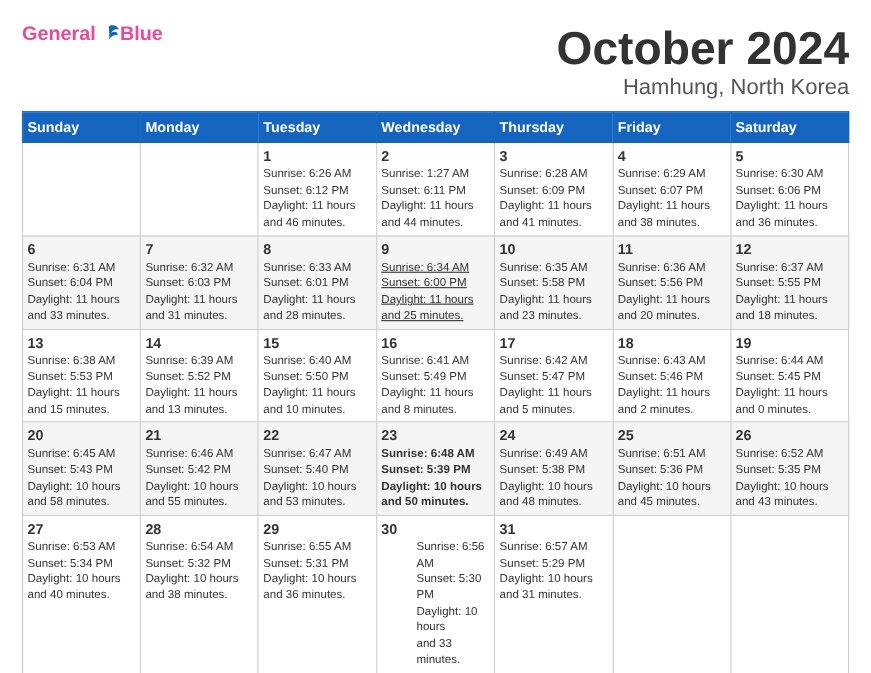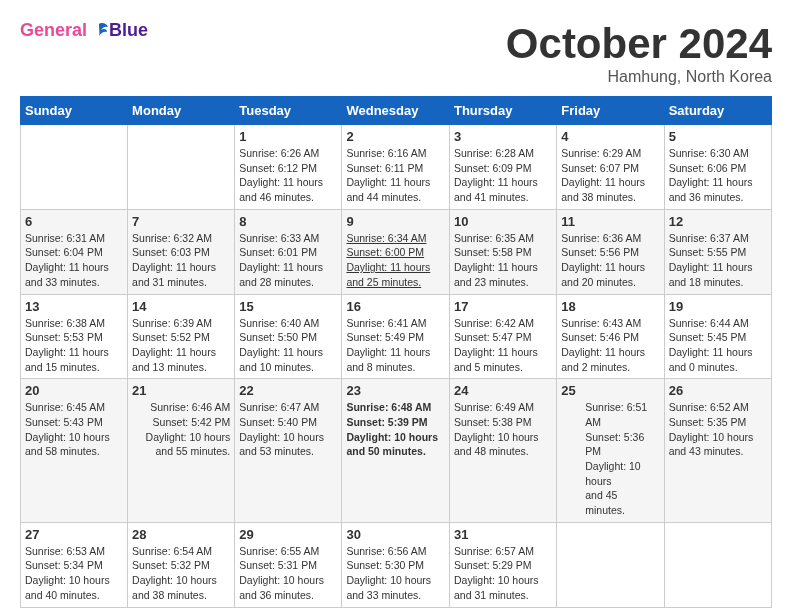--- a/index.html
+++ b/index.html
@@ -26,37 +26,37 @@
       align-items: center;
     }
     .logo-general {
       font-size: 18px;
       font-weight: bold;
       color: #ec4899;
     }
     .logo-blue {
       font-size: 18px;
       font-weight: bold;
-      color: #4c1d95;
+      color: #ec4899;
     }
     .logo-bird {
       width: 20px;
       height: 18px;
       margin-left: 2px;
     }
     .title-section {
       text-align: right;
     }
     .month-title {
       font-size: 42px;
       font-weight: bold;
       color: #333;
     }
     .location {
-      font-size: 16px;
+      font-size: 20px;
       color: #555;
     }
     .calendar {
       width: 100%;
       border-collapse: collapse;
       font-size: 11px;
     }
     .calendar th {
       background-color: #1565c0;
       color: #fff;
@@ -129,21 +129,21 @@
         <td class="empty-cell"></td>
         <td>
           <div class="day-number">1</div>
           <div class="day-info" style="white-space: pre-line;">Sunrise: 6:26 AM
 Sunset: 6:12 PM
 Daylight: 11 hours
 and 46 minutes.</div>
         </td>
         <td>
           <div class="day-number">2</div>
-          <div class="day-info" style="white-space: pre-line;">Sunrise: 6:16 AM
+          <div class="day-info" style="white-space: pre-line;">Sunrise: 1:27 AM
 Sunset: 6:11 PM
 Daylight: 11 hours
 and 44 minutes.</div>
         </td>
         <td>
           <div class="day-number">3</div>
           <div class="day-info" style="white-space: pre-line;">Sunrise: 6:28 AM
 Sunset: 6:09 PM
 Daylight: 11 hours
 and 41 minutes.</div>
@@ -268,21 +268,21 @@
       <tr>
         <td>
           <div class="day-number">20</div>
           <div class="day-info" style="white-space: pre-line;">Sunrise: 6:45 AM
 Sunset: 5:43 PM
 Daylight: 10 hours
 and 58 minutes.</div>
         </td>
         <td>
           <div class="day-number">21</div>
-          <div class="day-info" style="white-space: pre-line; text-align: right;">Sunrise: 6:46 AM
+          <div class="day-info" style="white-space: pre-line;">Sunrise: 6:46 AM
 Sunset: 5:42 PM
 Daylight: 10 hours
 and 55 minutes.</div>
         </td>
         <td>
           <div class="day-number">22</div>
           <div class="day-info" style="white-space: pre-line;">Sunrise: 6:47 AM
 Sunset: 5:40 PM
 Daylight: 10 hours
 and 53 minutes.</div>
@@ -296,21 +296,21 @@
         </td>
         <td>
           <div class="day-number">24</div>
           <div class="day-info" style="white-space: pre-line;">Sunrise: 6:49 AM
 Sunset: 5:38 PM
 Daylight: 10 hours
 and 48 minutes.</div>
         </td>
         <td>
           <div class="day-number">25</div>
-          <div class="day-info" style="white-space: pre-line; margin-left: 24px;">Sunrise: 6:51 AM
+          <div class="day-info" style="white-space: pre-line;">Sunrise: 6:51 AM
 Sunset: 5:36 PM
 Daylight: 10 hours
 and 45 minutes.</div>
         </td>
         <td>
           <div class="day-number">26</div>
           <div class="day-info" style="white-space: pre-line;">Sunrise: 6:52 AM
 Sunset: 5:35 PM
 Daylight: 10 hours
 and 43 minutes.</div>
@@ -333,21 +333,21 @@
         </td>
         <td>
           <div class="day-number">29</div>
           <div class="day-info" style="white-space: pre-line;">Sunrise: 6:55 AM
 Sunset: 5:31 PM
 Daylight: 10 hours
 and 36 minutes.</div>
         </td>
         <td>
           <div class="day-number">30</div>
-          <div class="day-info" style="white-space: pre-line;">Sunrise: 6:56 AM
+          <div class="day-info" style="white-space: pre-line; margin-left: 32px;">Sunrise: 6:56 AM
 Sunset: 5:30 PM
 Daylight: 10 hours
 and 33 minutes.</div>
         </td>
         <td>
           <div class="day-number">31</div>
           <div class="day-info" style="white-space: pre-line;">Sunrise: 6:57 AM
 Sunset: 5:29 PM
 Daylight: 10 hours
 and 31 minutes.</div>

